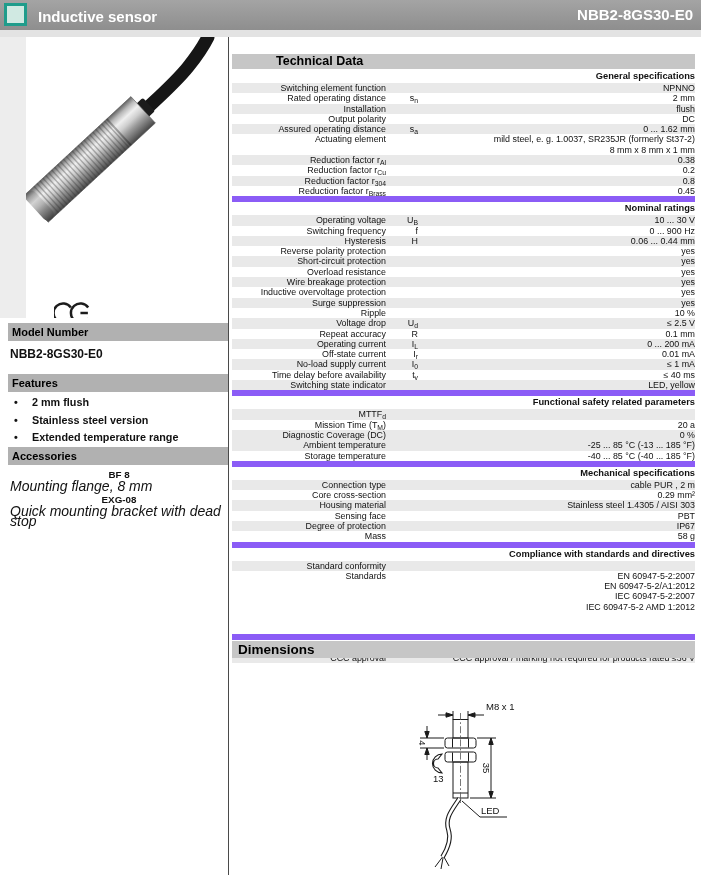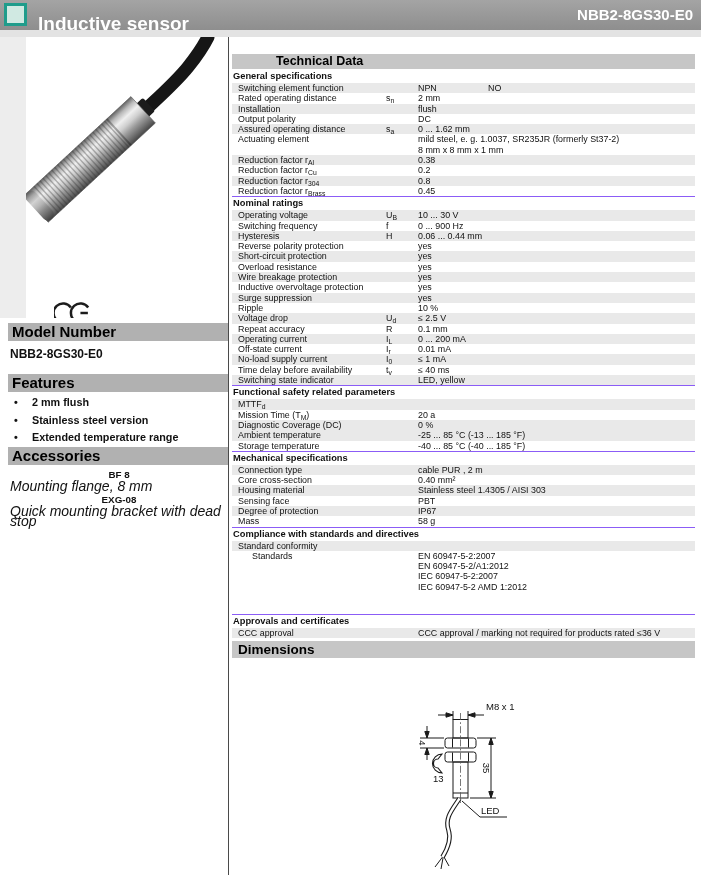--- a/index.html
+++ b/index.html
@@ -3,46 +3,46 @@
 <meta charset="utf-8">
 <style>
   html,body{margin:0;padding:0;}
   body{width:701px;height:875px;position:relative;background:#ffffff;overflow:hidden;
        font-family:"Liberation Sans", sans-serif;color:#111;}
   
   .top-header{position:absolute;left:0;top:0;width:701px;height:30px;
       background:linear-gradient(#a4a4a4,#8e8e8e);}
   .header-icon{position:absolute;left:4px;top:3px;width:23px;height:23px;box-sizing:border-box;
       background:#d0e9e2;border:3px solid #1f9c8b;}
-  .header-title{position:absolute;left:38px;top:9px;line-height:30px;font-size:19px;font-weight:bold;color:#fff;}
+  .header-title{position:absolute;left:38px;top:2px;line-height:30px;font-size:15px;font-weight:bold;color:#fff;}
   .header-model{position:absolute;right:8px;top:0;line-height:30px;font-size:15px;font-weight:bold;color:#fff;}
   .sub-strip{position:absolute;left:0;top:30px;width:701px;height:7px;background:#e3e3e3;}
   .left-pane-bg{position:absolute;left:0;top:37px;width:26px;height:281px;background:#ededed;}
   .photo-box{position:absolute;left:26px;top:37px;width:202px;height:281px;background:#fff;overflow:hidden;}
   .col-divider{position:absolute;left:228px;top:37px;width:1px;height:838px;background:#4a4a4a;}
 
   
   .left-bar{position:absolute;left:8px;width:220px;height:18px;background:#b1b1b1;
-      font-size:15px;font-weight:bold;line-height:18px;padding-left:4px;box-sizing:border-box;color:#000;}
+      font-size:11px;font-weight:bold;line-height:18px;padding-left:4px;box-sizing:border-box;color:#000;}
   .bar-model{top:323px;} .bar-features{top:374px;} .bar-accessories{top:447px;}
   .model-value{position:absolute;left:10px;top:347px;font-size:12px;font-weight:bold;}
   .features-list{position:absolute;left:8px;top:394px;width:220px;}
   .feature-item{position:relative;padding-left:24px;font-size:10.8px;font-weight:bold;line-height:17.5px;}
   .feature-item::before{content:"\2022";position:absolute;left:6px;}
   .accessories-list{position:absolute;left:10px;top:467px;width:218px;}
   .acc-name{font-size:9.8px;font-weight:bold;line-height:12px;margin-top:2px;text-align:center;}
   .acc-desc{font-size:14px;line-height:10.5px;font-style:italic;}
 
   
   .section-bar{position:absolute;left:232px;width:463px;background:#c6c6c6;
       font-weight:bold;color:#000;padding-left:6px;box-sizing:border-box;}
   .bar-tech{top:54px;height:15px;font-size:12.5px;line-height:15px;padding-left:44px;}
   .bar-dims{top:641px;height:17px;font-size:13.5px;line-height:17px;}
-  .tech-table{position:absolute;left:232px;top:70px;width:463px;font-size:8.9px;}
-  .sec-head{font-weight:bold;font-size:9.3px;line-height:11px;border-top:1px solid #8b5cf6;
+  .tech-table{position:absolute;left:232px;top:70px;width:463px;font-size:8.9px;text-align:right;}
+  .sec-head{font-weight:bold;font-size:9.3px;line-height:11px;border-top:6px solid #8b5cf6;
       padding:1px 0 1px 1px;}
   .tech-section:first-child .sec-head{border-top:none;}
   .tech-section:last-child{margin-top:22px;}
   .row{display:flex;line-height:10.3px;padding-left:6px;box-sizing:border-box;}
   .row.stripe{background:#e9e9e9;}
   .lbl{width:148px;flex:none;}
   .lbl.ind2{padding-left:14px;box-sizing:border-box;}
   .sym{width:32px;flex:none;}
   .val{flex:1;}
   .v1{display:inline-block;min-width:70px;}
@@ -319,21 +319,21 @@
     <div class="tech-section">
       <div class="sec-head">Mechanical specifications</div>
       <div class="row stripe">
         <div class="lbl"><span>Connection type</span></div>
         <div class="sym"></div>
         <div class="val"><span>cable PUR , 2 m</span></div>
       </div>
       <div class="row">
         <div class="lbl"><span>Core cross-section</span></div>
         <div class="sym"></div>
-        <div class="val"><span>0.40 mm²</span></div>
+        <div class="val"><span>0.29 mm²</span></div>
       </div>
       <div class="row stripe">
         <div class="lbl"><span>Housing material</span></div>
         <div class="sym"></div>
         <div class="val"><span>Stainless steel 1.4305 / AISI 303</span></div>
       </div>
       <div class="row">
         <div class="lbl"><span>Sensing face</span></div>
         <div class="sym"></div>
         <div class="val"><span>PBT</span></div>

